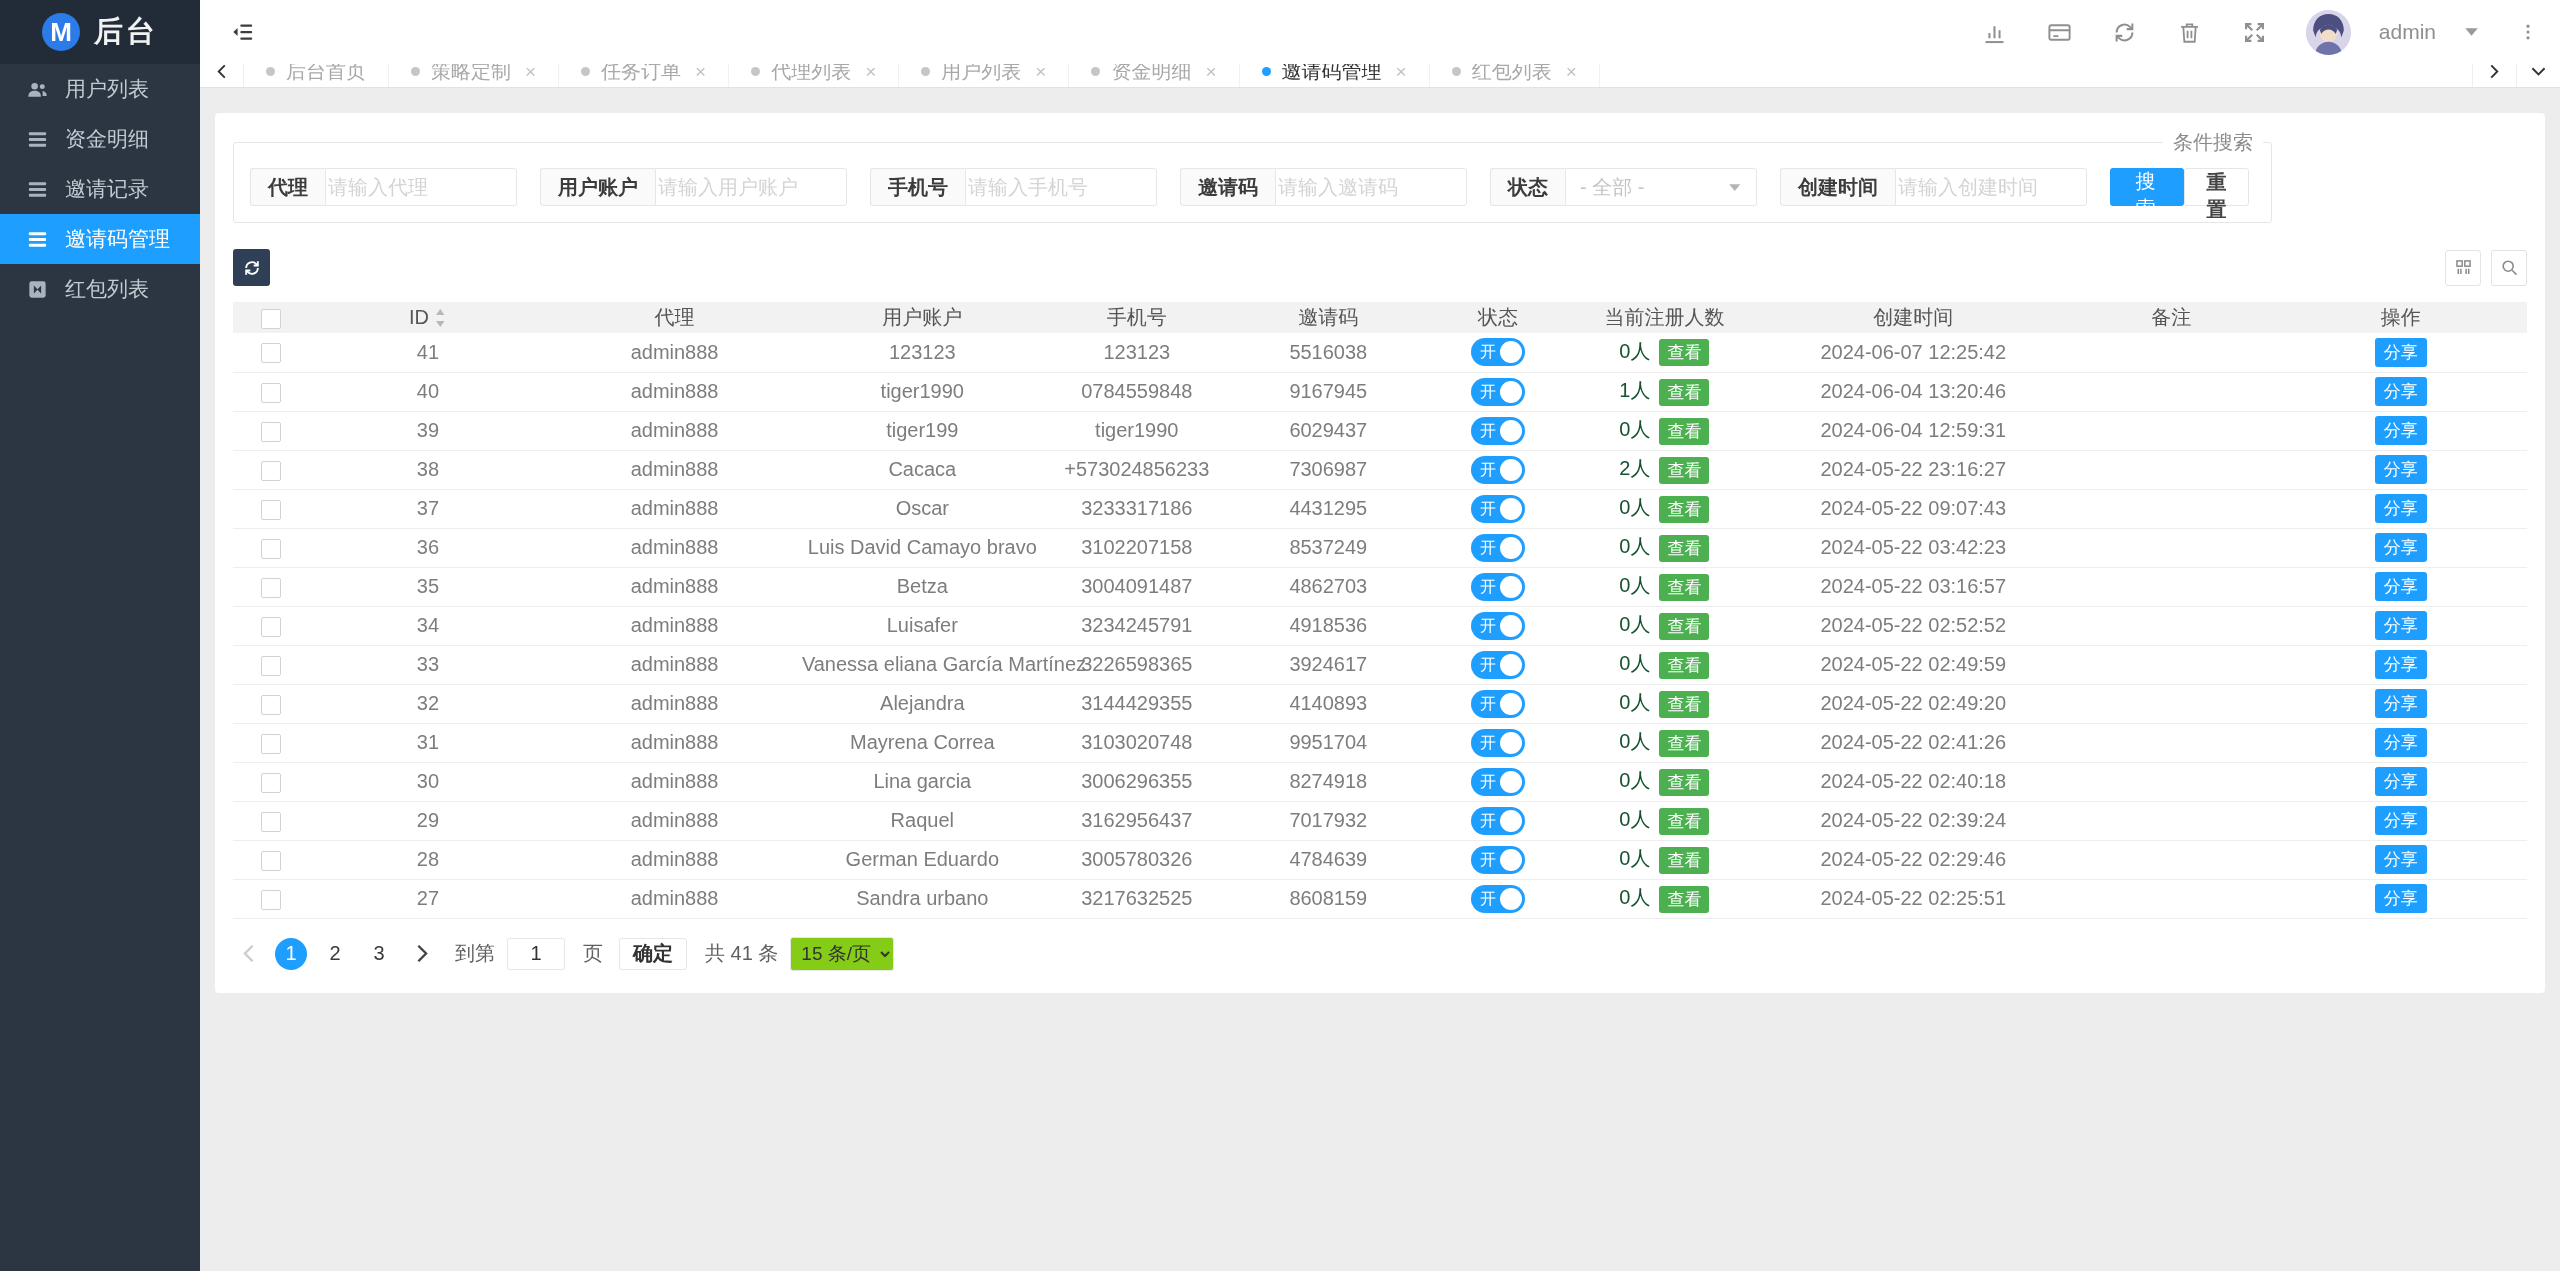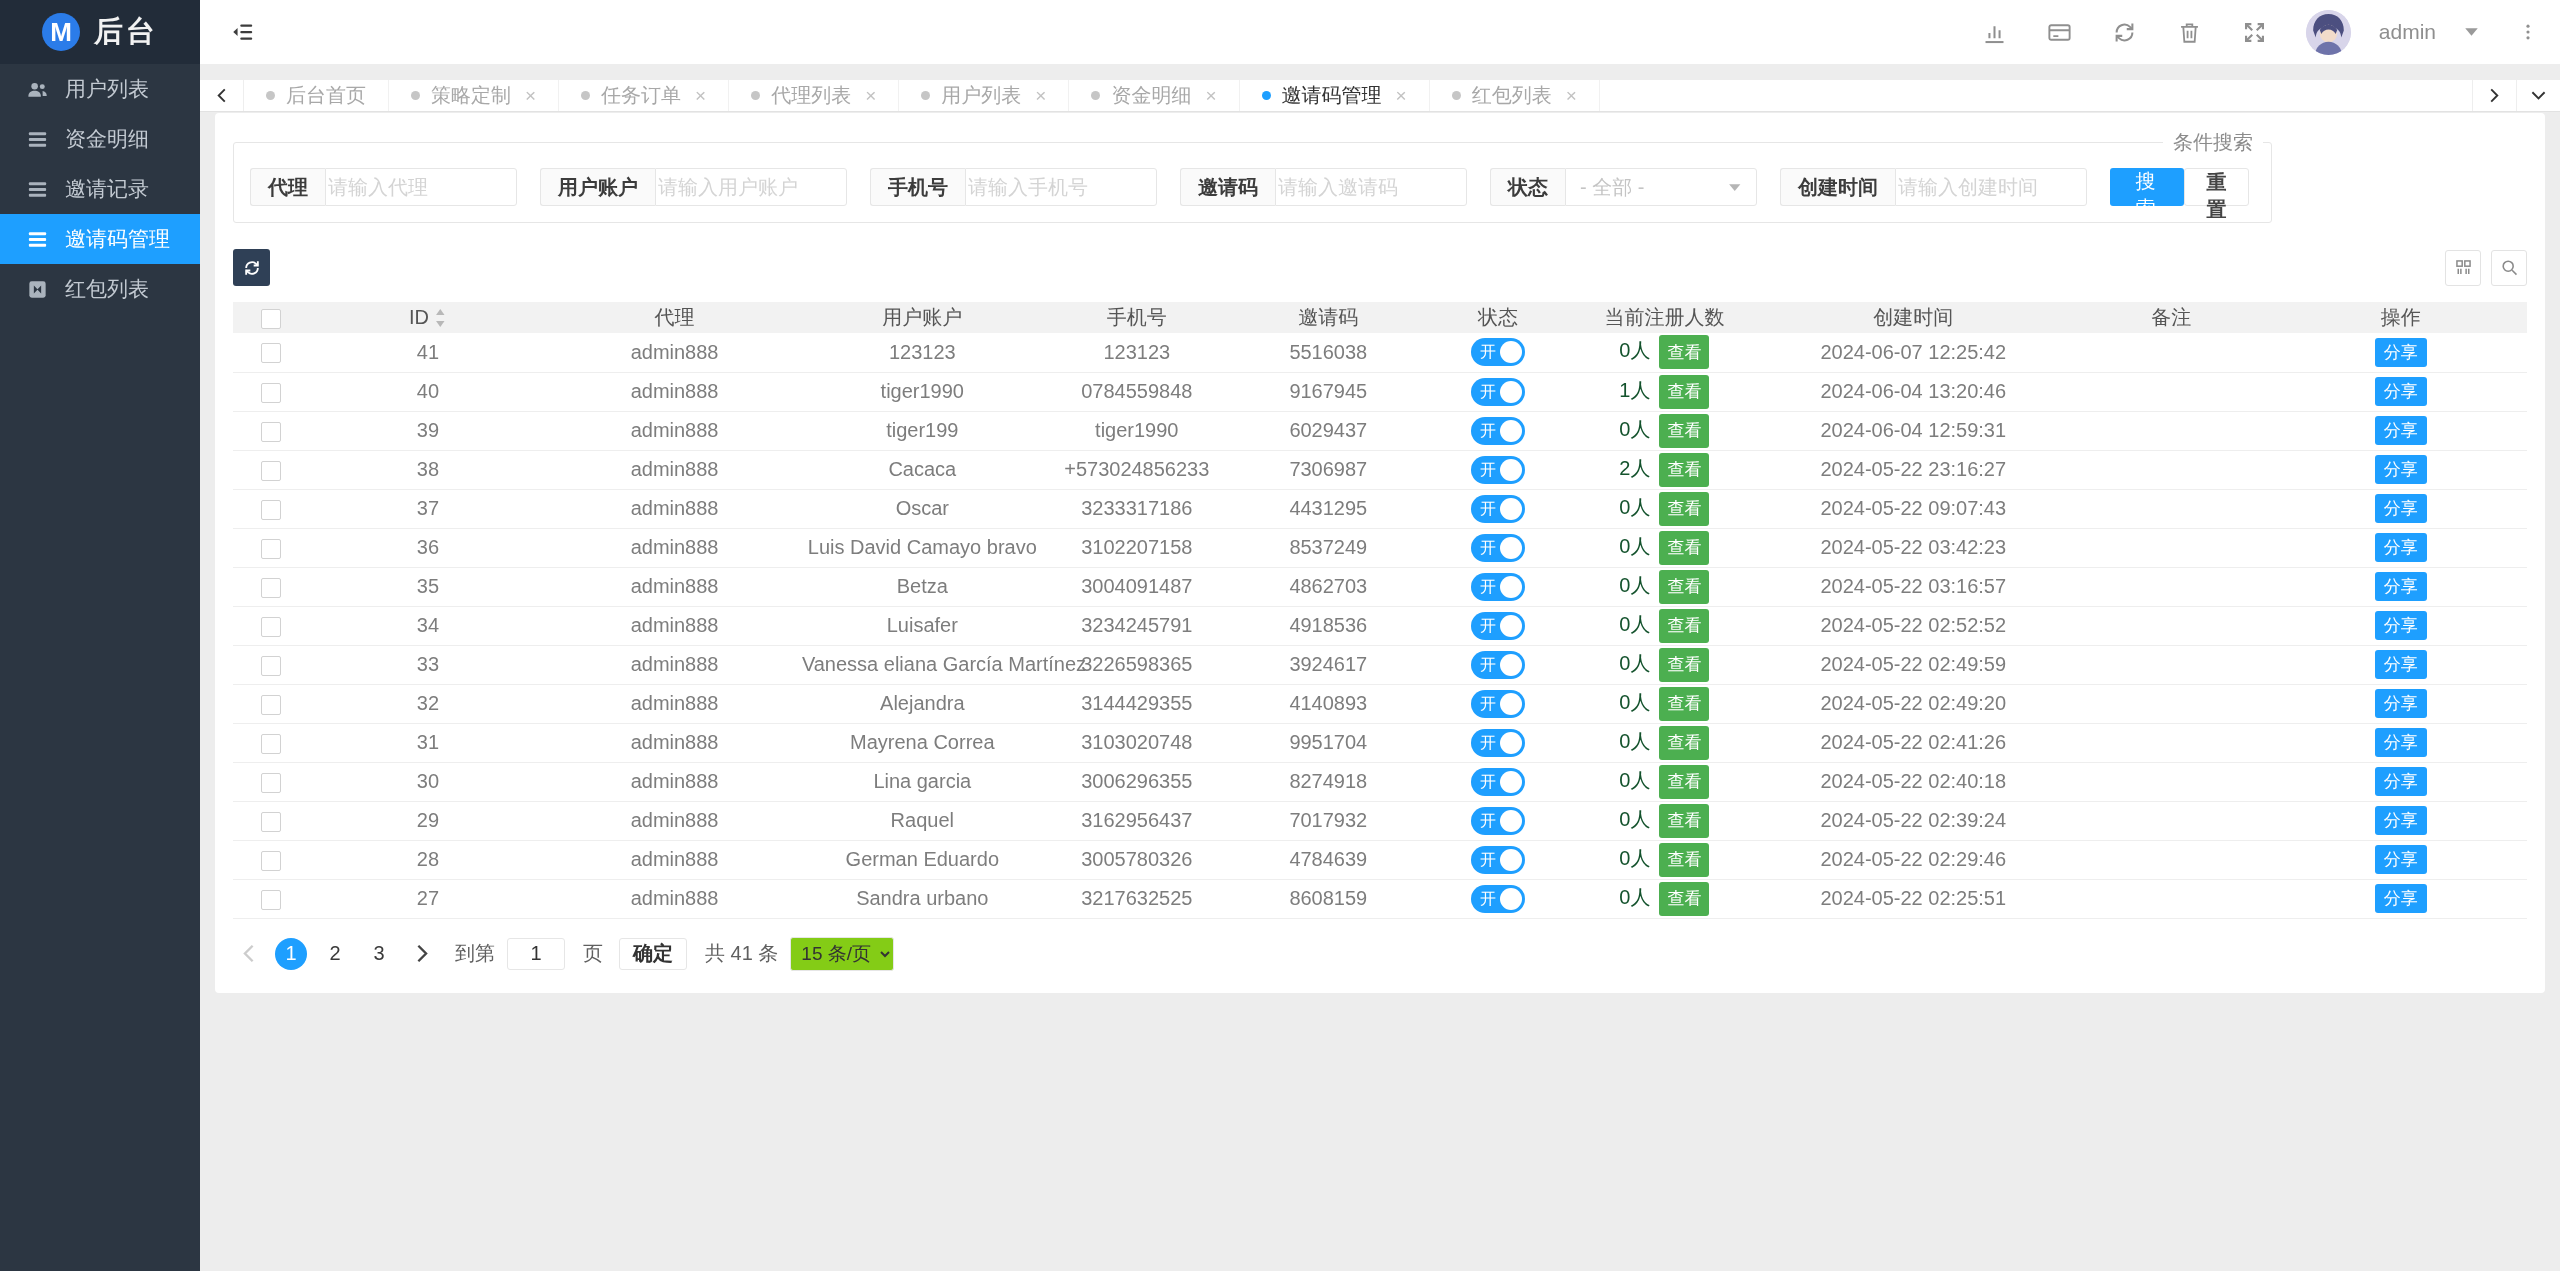--- a/index.html
+++ b/index.html
@@ -28,21 +28,21 @@
   .username { font-size:21px; color:#8f8f8f; }
   .caret { width:16px; height:10px; color:#9a9a9a; display:inline-flex; }
   .kebab { width:20px; height:26px; color:#8f8f8f; display:inline-flex; cursor:pointer; }
   
   .sidebar { position:absolute; top:64px; left:0; width:200px; height:1207px; background:#2c3642; z-index:10; }
   .side-item { height:50px; display:flex; align-items:center; padding-left:26px; gap:16px; color:#c3cad2; font-size:21px; cursor:pointer; }
   .side-item svg { width:23px; height:23px; fill:#aab3bd; flex:none; }
   .side-item.active { background:#1e9fff; color:#fff; }
   .side-item.active svg { fill:#fff; }
   
-  .tabbar { position:absolute; top:80px; left:200px; width:2360px; height:32px; background:#fff; border-bottom:1px solid #e2e2e2; display:flex; align-items:stretch; z-index:5; }
+  .tabbar { position:absolute; top:56px; left:200px; width:2360px; height:32px; background:#fff; border-bottom:1px solid #e2e2e2; display:flex; align-items:stretch; z-index:5; }
   .tab-nav-btn { width:44px; display:flex; align-items:center; justify-content:center; color:#333; cursor:pointer; flex:none; }
   .tab-nav-btn.left { border-right:1px solid #eee; }
   .tab-nav-btn.bordered { border-left:1px solid #eee; }
   .tab-nav-btn svg { width:15px; height:15px; }
   .tabs { flex:1; display:flex; overflow:hidden; }
   .tab { display:flex; align-items:center; gap:11px; padding:0 22px; font-size:20px; color:#a8a8a8; border-right:1px solid #f1f1f1; cursor:pointer; white-space:nowrap; }
   .tab .dot { width:9px; height:9px; border-radius:50%; background:#c6c6c6; flex:none; }
   .tab.active { color:#333; }
   .tab.active .dot { background:#1e9fff; }
   .tab .close { color:#c2c2c2; font-size:19px; margin-left:3px; }
@@ -73,21 +73,21 @@
   
   table { width:100%; border-collapse:collapse; table-layout:fixed; }
   thead th { background:#f2f2f2; height:31px; font-size:20px; color:#555; font-weight:normal; text-align:center; white-space:nowrap; }
   tbody td { border-bottom:1px solid #eee; height:39px; text-align:center; font-size:20px; color:#7d7d7d; white-space:nowrap; padding:0; }
   .checkbox { width:20px; height:20px; border:1px solid #d2d2d2; border-radius:2px; background:#fff; display:inline-block; vertical-align:middle; cursor:pointer; }
   .sort-icon { display:inline-flex; width:12px; height:18px; margin-left:6px; vertical-align:-3px; }
   .toggle { width:54px; height:28px; background:#1e9fff; border-radius:14px; display:inline-flex; align-items:center; position:relative; padding-left:9px; cursor:pointer; vertical-align:middle; }
   .toggle .t-on { color:#fff; font-size:16px; line-height:1; }
   .toggle .knob { position:absolute; right:3px; top:3px; width:22px; height:22px; background:#fff; border-radius:50%; }
   .reg { color:#14532d; }
-  .view-btn { background:#4caf50; color:#fff; border:none; border-radius:3px; height:34px; padding:0 8px; font-size:17px; margin-left:9px; vertical-align:middle; cursor:pointer; }
+  .view-btn { background:#4caf50; color:#fff; border:none; border-radius:3px; height:27px; padding:0 8px; font-size:17px; margin-left:9px; vertical-align:middle; cursor:pointer; }
   .share-btn { background:#1e9fff; color:#fff; border:none; border-radius:3px; height:29px; padding:0 9px; font-size:17px; cursor:pointer; }
   
   .pagination { display:flex; align-items:center; margin-top:18px; font-size:20px; color:#666; gap:12px; }
   .page-btn { min-width:30px; height:32px; display:flex; align-items:center; justify-content:center; cursor:pointer; color:#444; }
   .page-btn svg { width:13px; height:19px; }
   .page-btn.disabled { color:#cccccc; }
   .pages { display:flex; gap:12px; align-items:center; }
   .page-num { width:32px; height:32px; border-radius:50%; display:flex; align-items:center; justify-content:center; color:#3a3a3a; cursor:pointer; }
   .page-num.active { background:#1e9fff; color:#fff; }
   .goto-label { margin-left:6px; color:#5f5f5f; }

